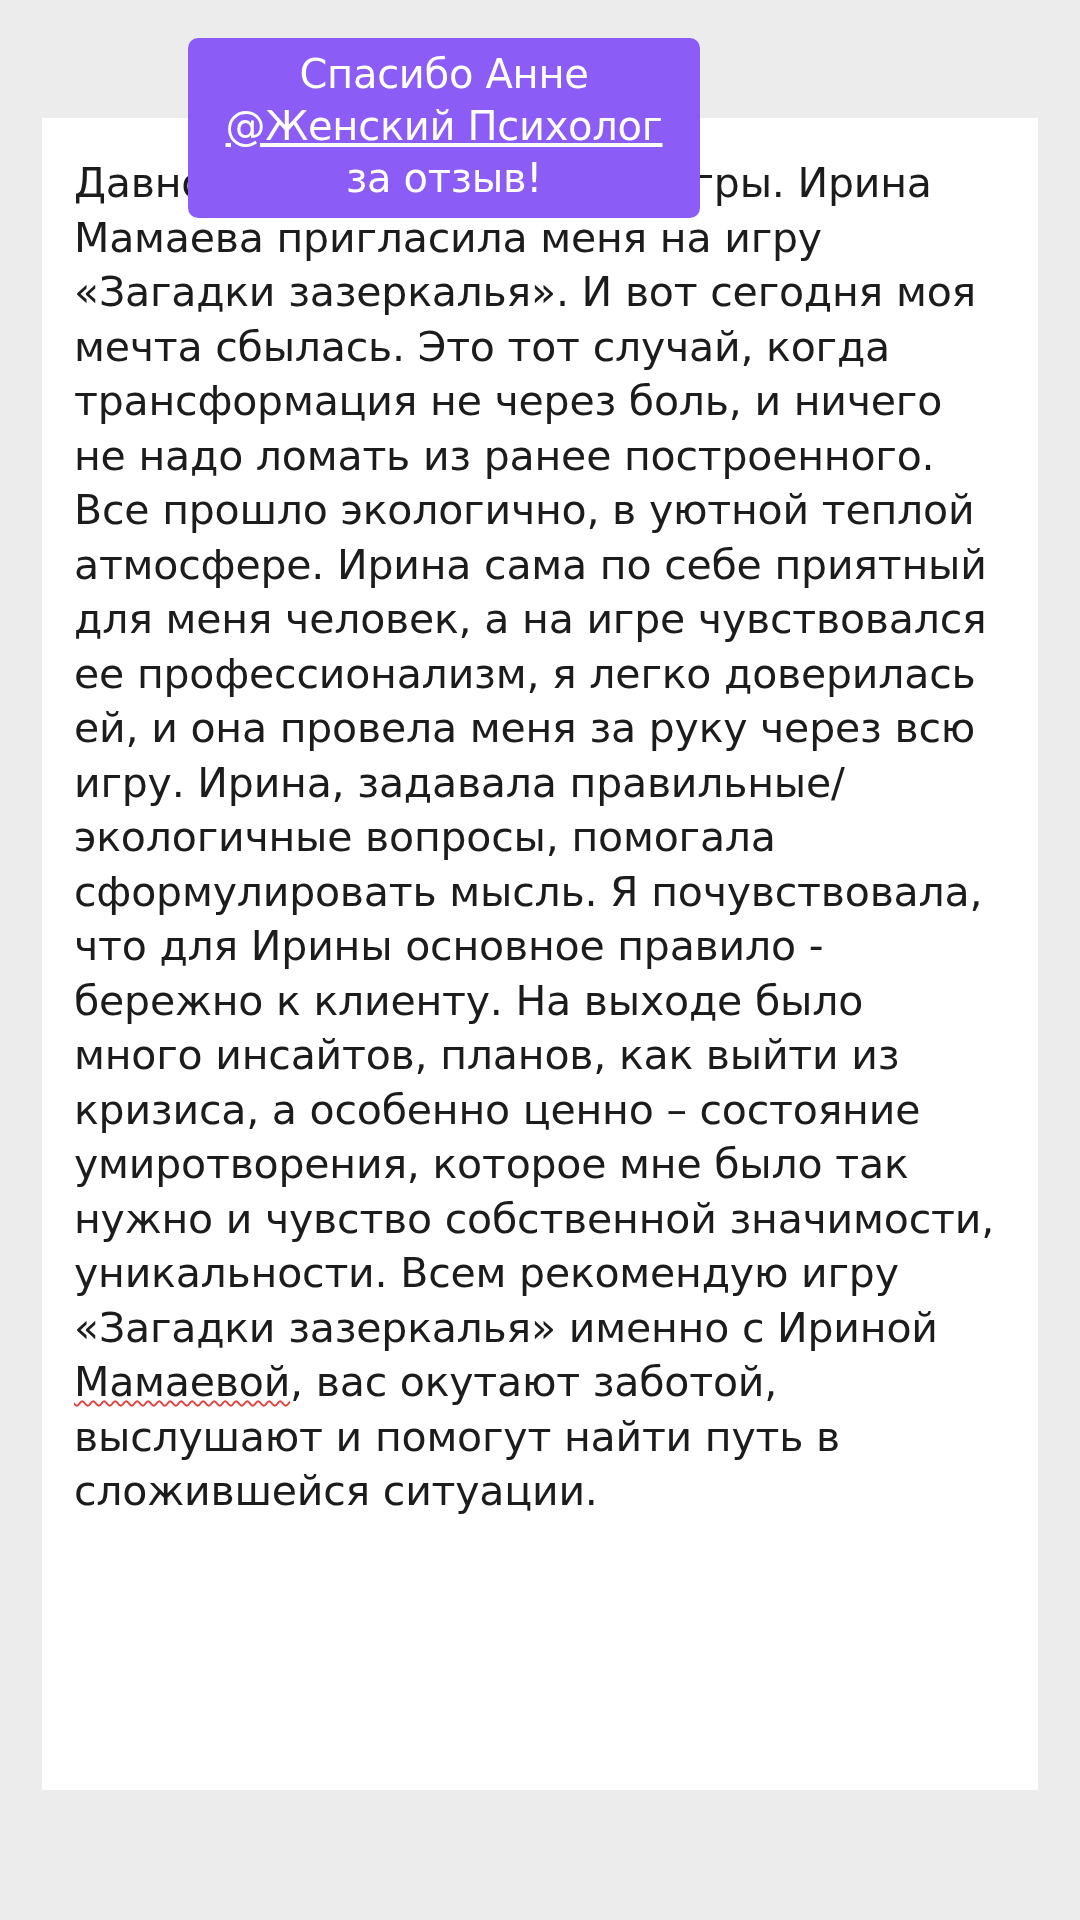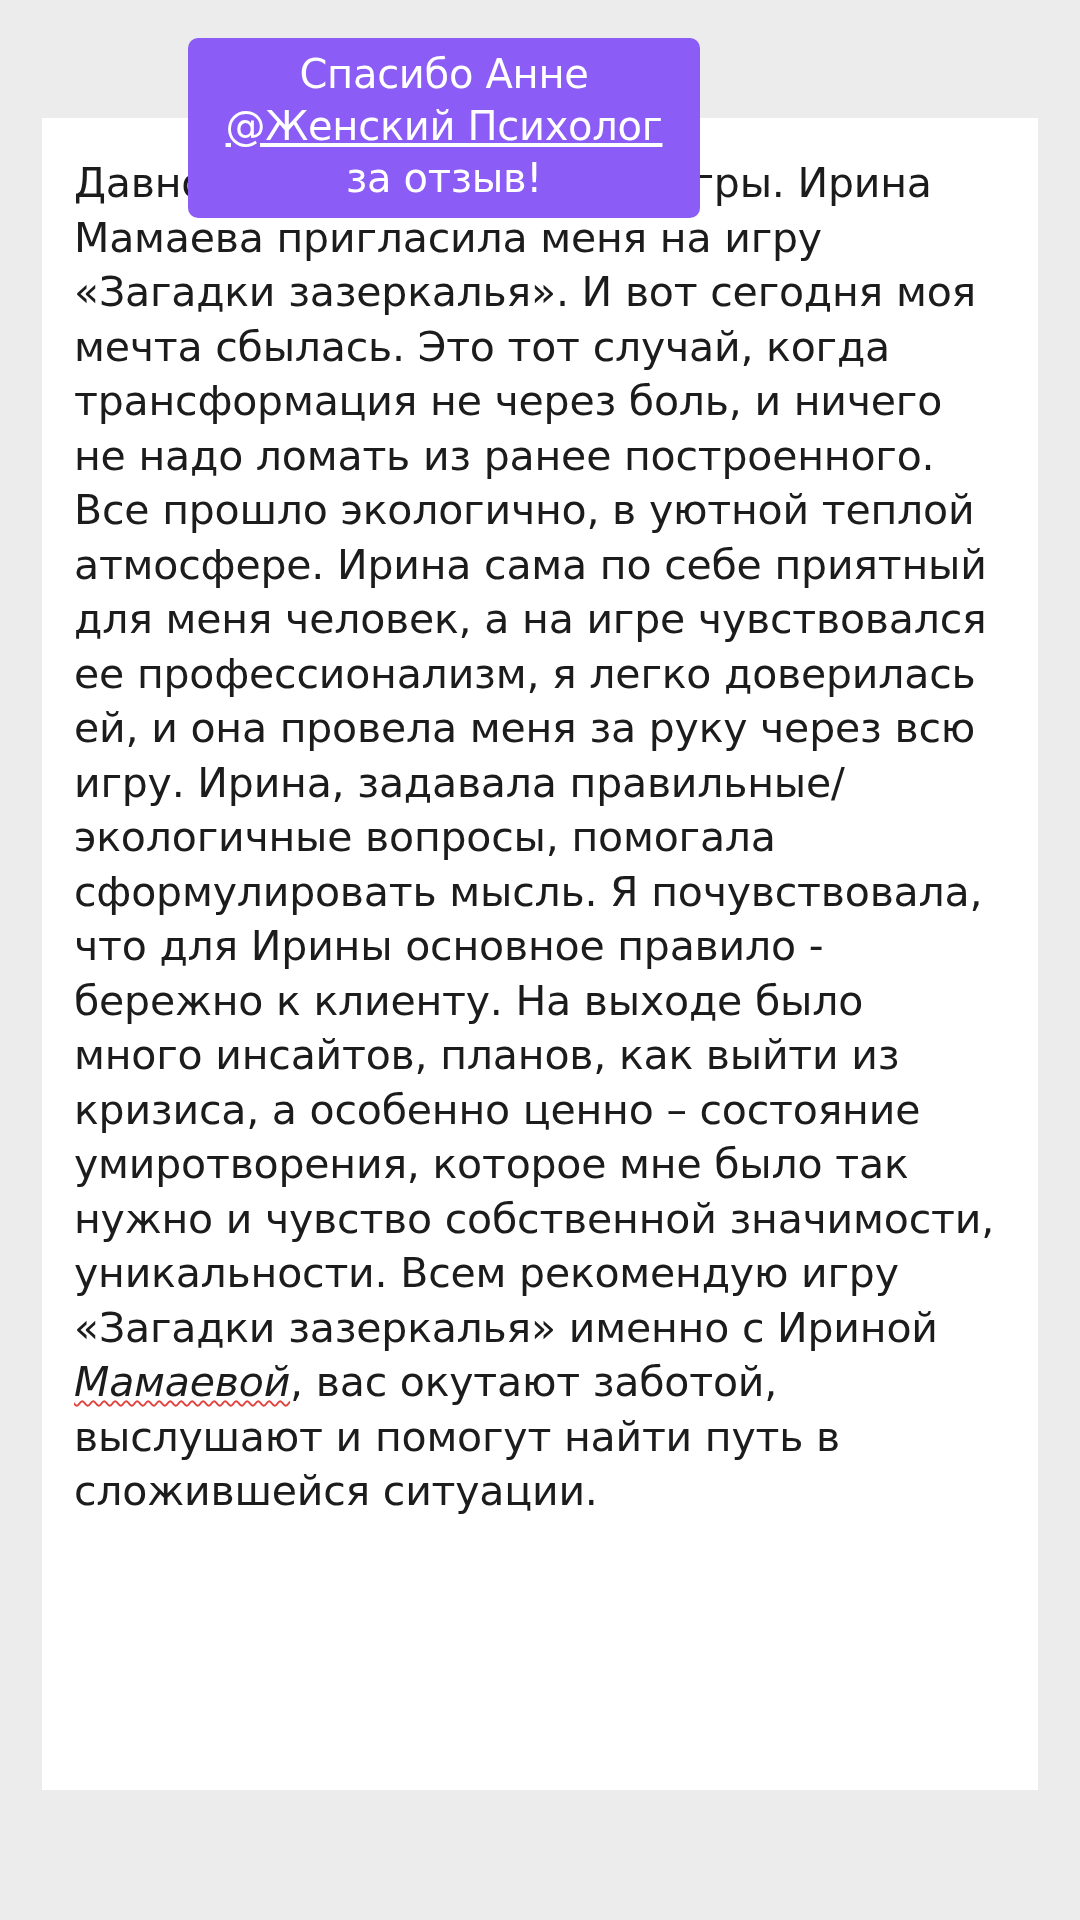--- a/index.html
+++ b/index.html
@@ -68,21 +68,20 @@
     color: #ffffff;
   }
 
   
   .squiggle {
     text-decoration: underline;
     text-decoration-style: wavy;
     text-decoration-color: #e2413c;
     text-decoration-thickness: 2px;
     text-underline-offset: 4px;
-    font-style: italic;
   }
 </style>
 </head>
 <body>
 
 <div class="story-canvas">
 
   <div class="review-card">
     <div class="review-text"><span>Давно хотела поиграть в т-игры. Ирина Мамаева пригласила меня на игру «Загадки зазеркалья». И вот сегодня моя мечта сбылась. Это тот случай, когда трансформация не через боль, и ничего не надо ломать из ранее построенного. Все прошло экологично, в уютной теплой атмосфере. Ирина сама по себе приятный для меня человек, а на игре чувствовался ее профессионализм, я легко доверилась ей, и она провела меня за руку через всю игру. Ирина, задавала правильные/экологичные вопросы, помогала сформулировать мысль. Я почувствовала, что для Ирины основное правило - бережно к клиенту. На выходе было много инсайтов, планов, как выйти из кризиса, а особенно ценно – состояние умиротворения, которое мне было так нужно и чувство собственной значимости, уникальности. Всем рекомендую игру «Загадки зазеркалья» именно с Ириной </span><span class="squiggle">Мамаевой</span><span>, вас окутают заботой, выслушают и помогут найти путь в сложившейся ситуации.</span></div>
   </div>

